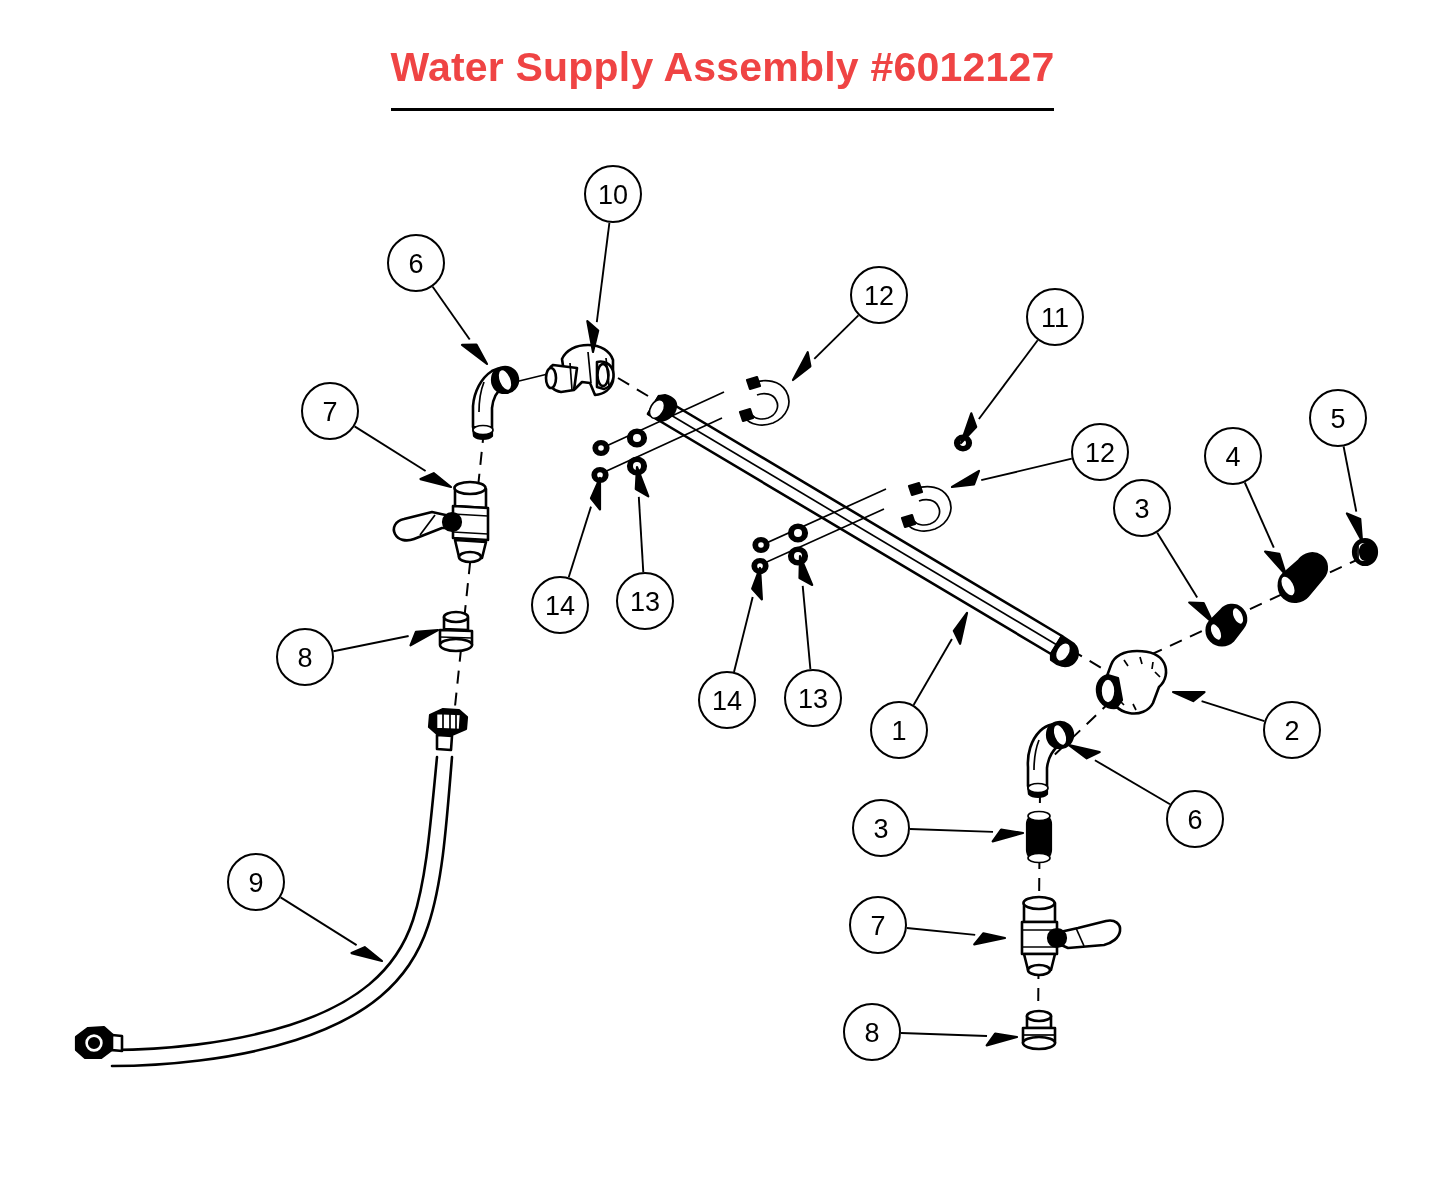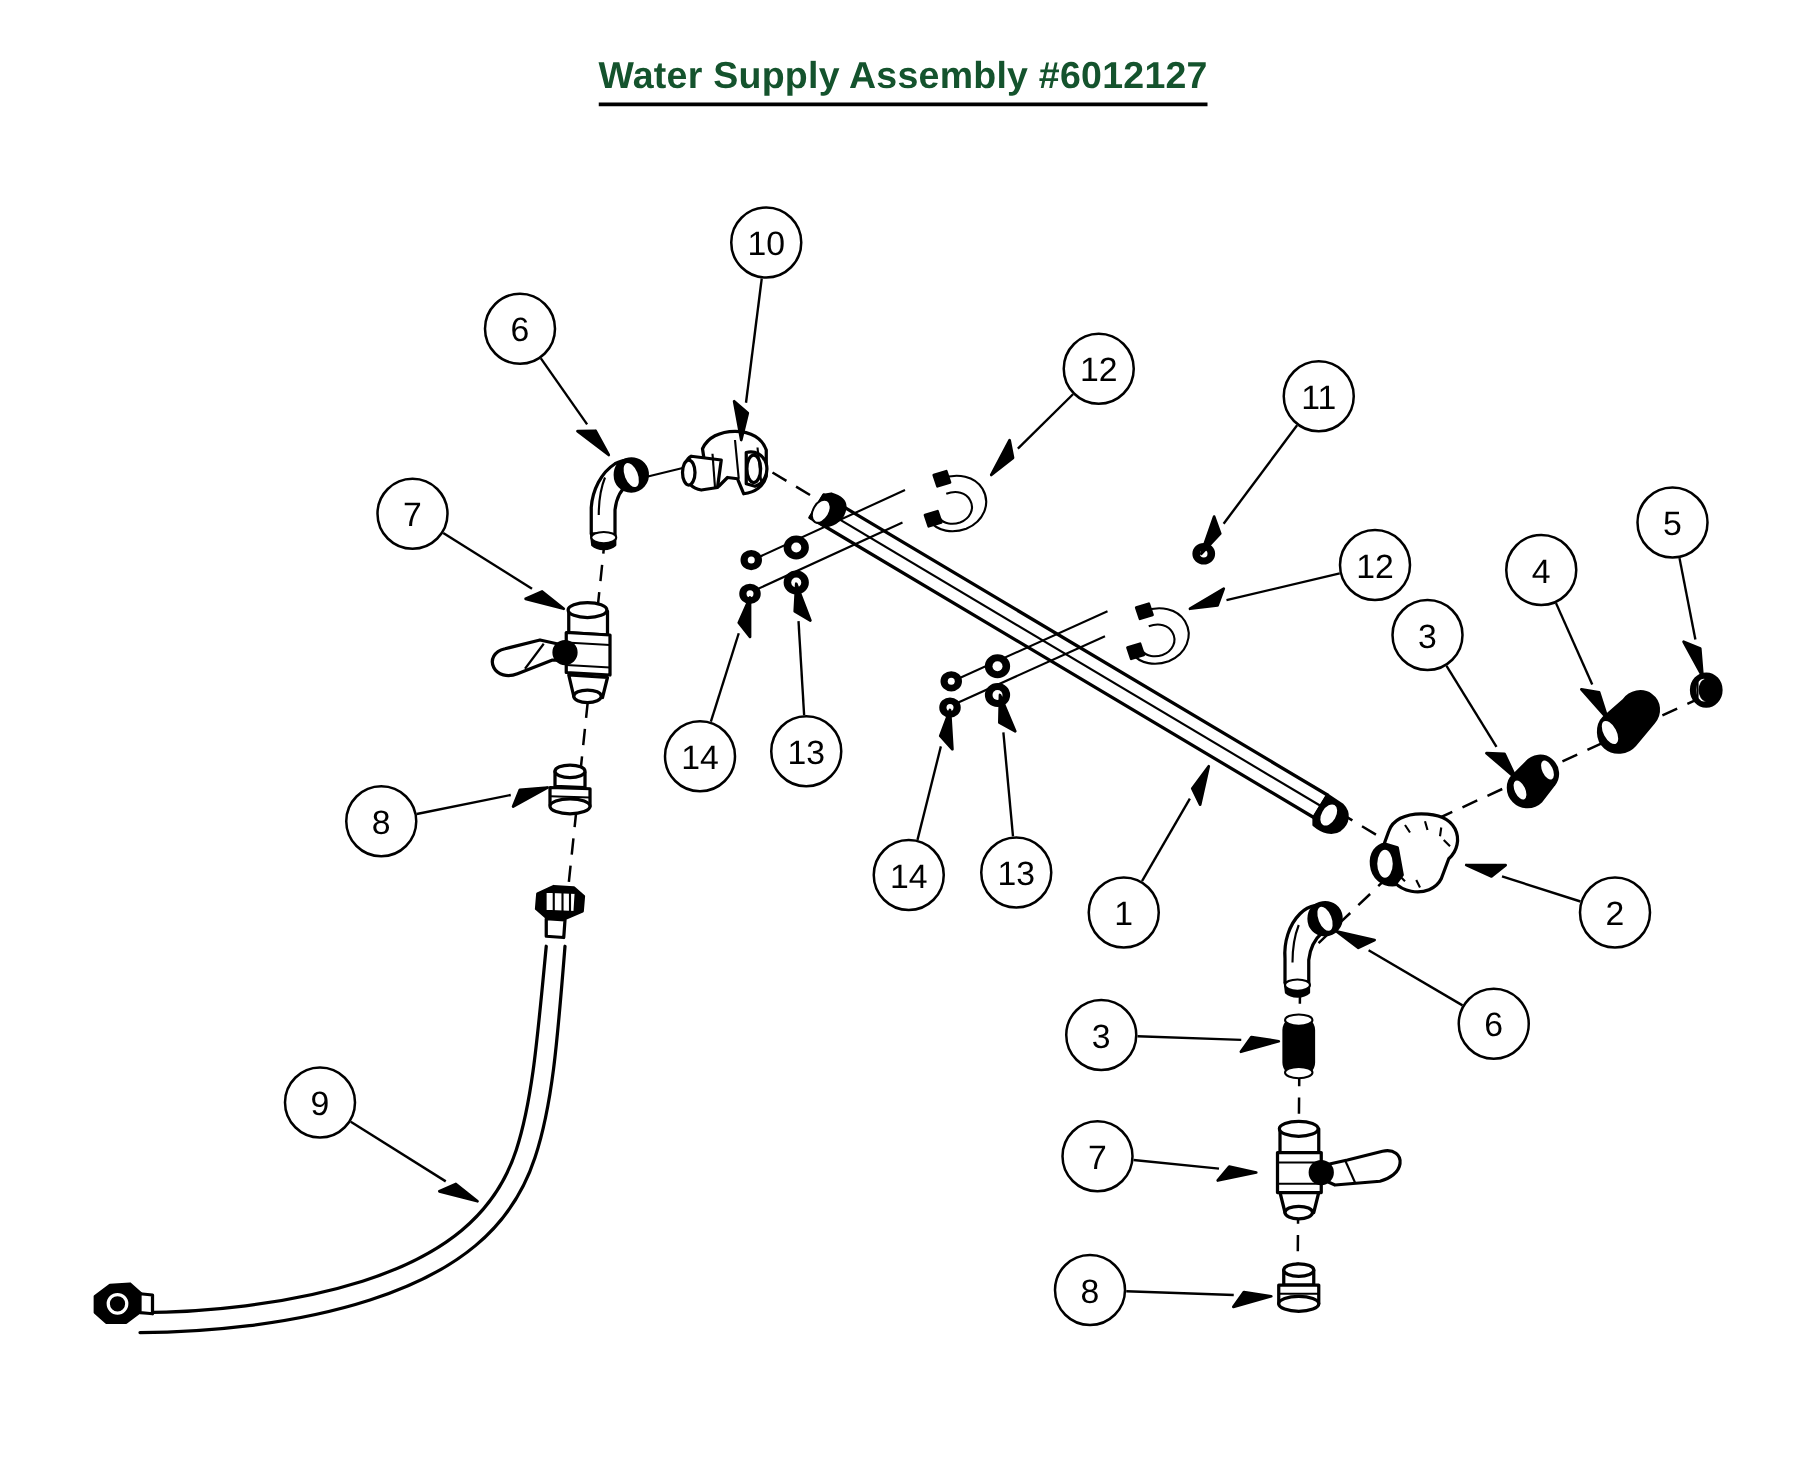--- a/index.html
+++ b/index.html
@@ -25,26 +25,26 @@
     position: absolute;
     left: 0;
     top: 44px;
     width: 1445px;
     text-align: center;
     pointer-events: none;
   }
   #diagram-title {
     display: inline-block;
     font-family: "Liberation Sans", sans-serif;
-    font-size: 30px;
+    font-size: 41px;
     font-weight: bold;
-    color: #14532d;
+    color: #ef4444;
     letter-spacing: 0.2px;
     border-bottom: 3px solid #000000;
-    padding-bottom: 3px;
+    padding-bottom: 17px;
     line-height: 1.15;
   }
   #drawing {
     position: absolute;
     left: 0;
     top: 0;
     width: 1445px;
     height: 1179px;
   }
   .callout-num {

